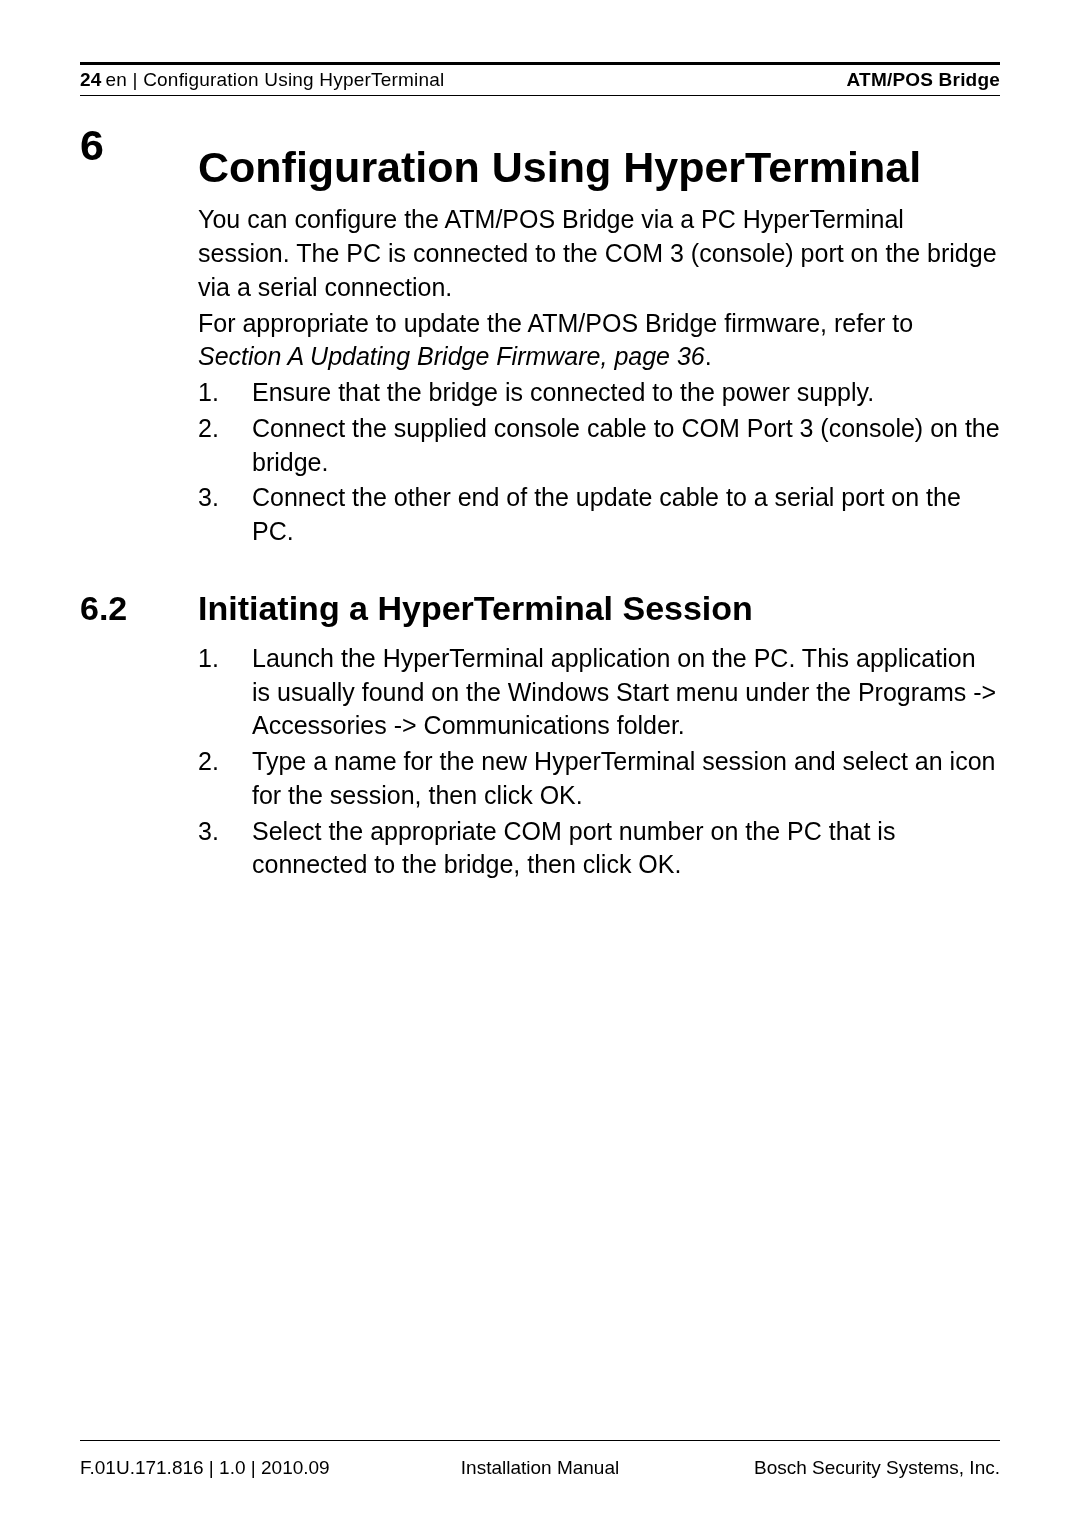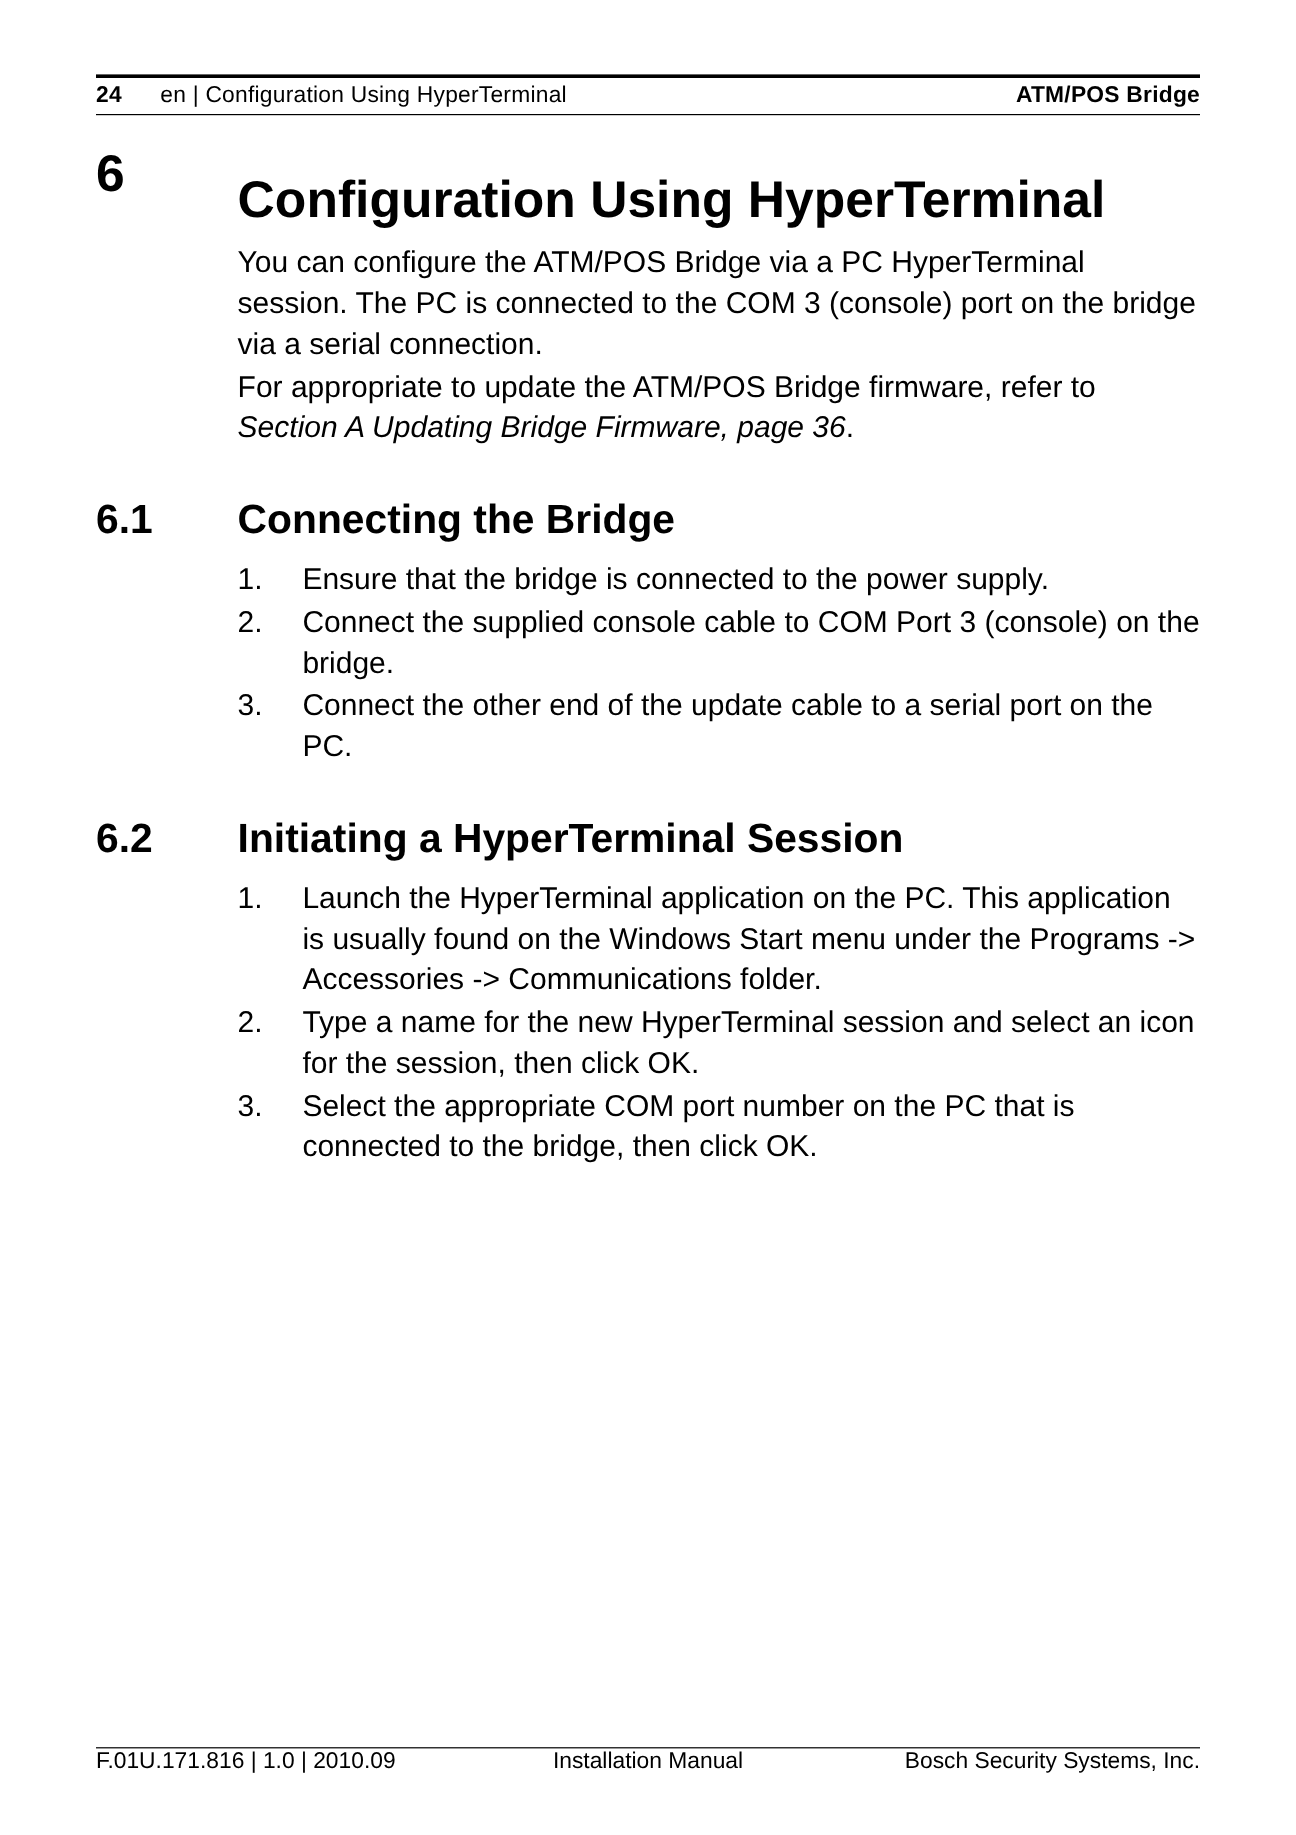--- a/index.html
+++ b/index.html
@@ -29,21 +29,21 @@
       padding: 4px 0;
       font-size: 19px;
       letter-spacing: 0.2px;
     }
     .header-left {
       display: flex;
       align-items: baseline;
     }
     .header-left .page-num {
       font-weight: bold;
-      margin-right: 32px;
+      margin-right: 4px;
       text-align: center;
     }
     .header-left .section-name {
       font-weight: normal;
     }
     .header-right {
       font-weight: bold;
     }
     .content {
       margin-top: 24px;
@@ -107,21 +107,21 @@
     }
     .list-text {
       flex: 1;
     }
     .footer {
       position: absolute;
       bottom: 50px;
       left: 80px;
       right: 80px;
       border-top: 1px solid #000;
-      padding-top: 0;
+      padding-top: 16px;
       display: flex;
       justify-content: space-between;
       font-size: 19px;
     }
     .footer-left {}
     .footer-center {
       position: absolute;
       left: 50%;
       transform: translateX(-50%);
     }
@@ -144,24 +144,20 @@
       <div class="chapter-num">6</div>
       <div class="chapter-title">Configuration Using HyperTerminal</div>
     </div>
     <div class="body-col">
       <p class="para">You can configure the ATM/POS Bridge via a PC HyperTerminal session. The PC is connected to the COM 3 (console) port on the bridge via a serial connection.</p>
       <p class="para">
         <span>For appropriate to update the ATM/POS Bridge firmware, refer to </span><span class="italic">Section A Updating Bridge Firmware, page 36</span><span>.</span>
       </p>
     </div>
 
-    <div class="section-row">
-      <div class="section-num">6.1</div>
-      <div class="section-title">Connecting the Bridge</div>
-    </div>
     <div class="list">
       <div class="list-item">
         <div class="list-num">1.</div>
         <div class="list-text">Ensure that the bridge is connected to the power supply.</div>
       </div>
       <div class="list-item">
         <div class="list-num">2.</div>
         <div class="list-text">Connect the supplied console cable to COM Port 3 (console) on the bridge.</div>
       </div>
       <div class="list-item">

